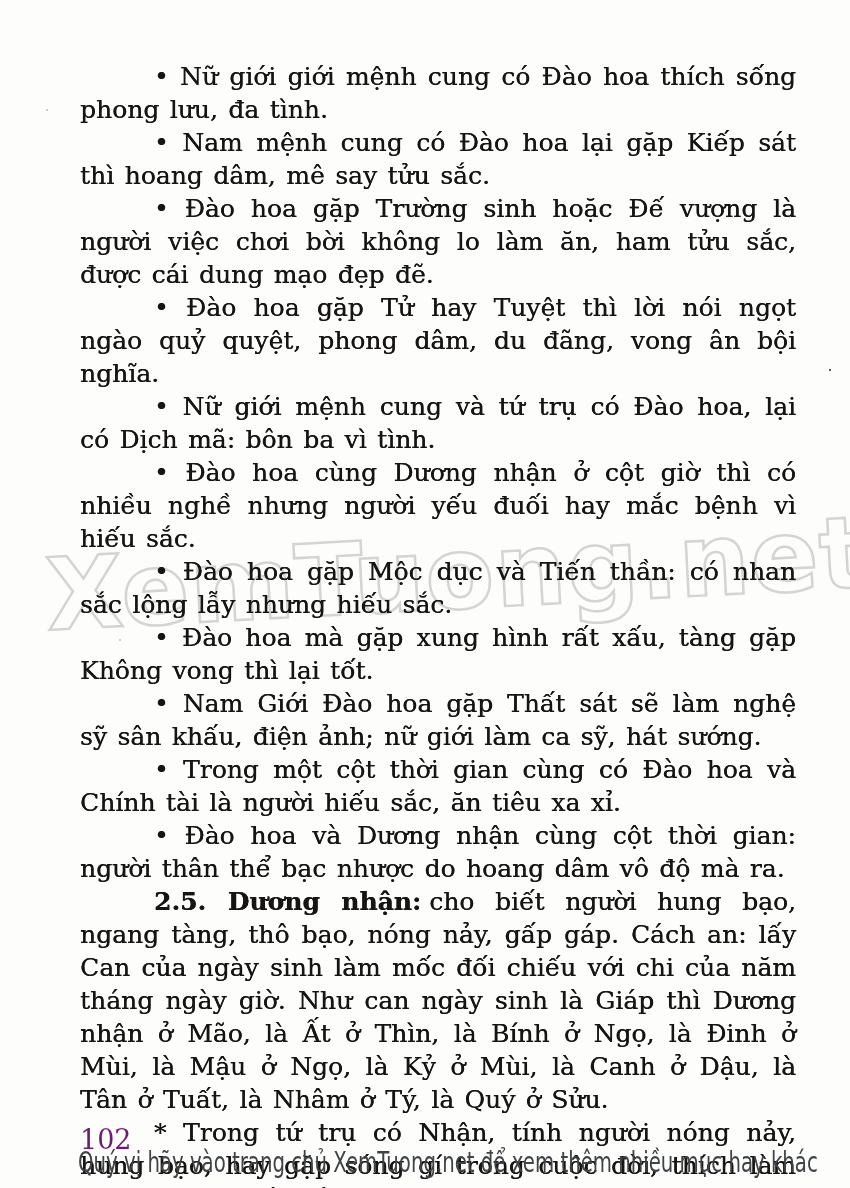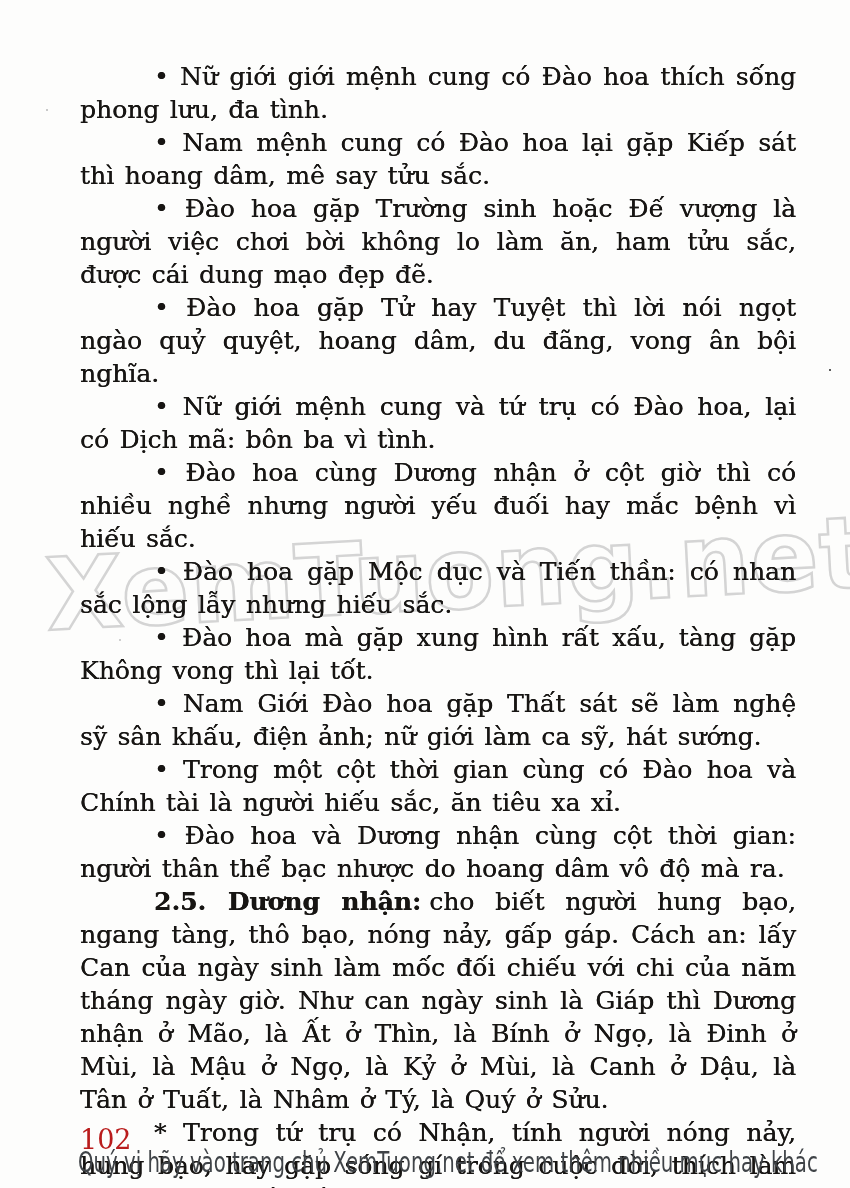--- a/index.html
+++ b/index.html
@@ -51,21 +51,21 @@
   .body-text p{margin:0;text-indent:74px;}
   .section-label{
     font-weight:bold;
     padding-right:8px;
   }
   .page-number{
     position:absolute;
     left:80px;top:1124px;
     z-index:2;
     font-size:27px;
-    color:#b91c1c;
+    color:#701a75;
     font-family:"DejaVu Serif", serif;
   }
   .footer{
     position:absolute;
     left:78px;top:1145px;
     z-index:3;
     font-family:"DejaVu Sans", sans-serif;
     font-size:29px;
     line-height:34px;
     color:#3f4347;
@@ -79,21 +79,21 @@
 <body>
 
 <div class="page">
 
   <div class="watermark">XemTuong.net</div>
 
   <div class="body-text">
     <p>• Nữ giới  giới mệnh cung có Đào hoa thích sống phong lưu, đa tình.</p>
     <p>• Nam mệnh cung có Đào hoa lại gặp Kiếp sát thì hoang dâm, mê say tửu sắc.</p>
     <p>• Đào hoa gặp Trường sinh hoặc Đế vượng là người việc chơi bời không lo làm ăn, ham tửu sắc, được cái dung mạo đẹp đẽ.</p>
-    <p>• Đào hoa gặp Tử hay Tuyệt thì lời nói ngọt ngào quỷ quyệt, hoang dâm, du đãng, vong ân bội nghĩa.</p>
+    <p>• Đào hoa gặp Tử hay Tuyệt thì lời nói ngọt ngào quỷ quyệt, phong dâm, du đãng, vong ân bội nghĩa.</p>
     <p>• Nữ giới mệnh cung và tứ trụ có Đào hoa, lại có Dịch mã: bôn ba vì tình.</p>
     <p>• Đào hoa cùng Dương nhận ở cột giờ thì có nhiều nghề nhưng người yếu đuối hay mắc bệnh vì hiếu sắc.</p>
     <p>• Đào hoa gặp Mộc dục và Tiến thần: có nhan sắc lộng lẫy nhưng hiếu sắc.</p>
     <p>• Đào hoa mà gặp xung hình rất xấu, tàng gặp Không vong thì lại tốt.</p>
     <p>• Nam Giới Đào hoa gặp Thất sát sẽ làm nghệ sỹ sân khấu, điện ảnh; nữ giới làm ca sỹ, hát sướng.</p>
     <p>• Trong một cột thời gian cùng có Đào hoa và Chính tài là người hiếu sắc, ăn tiêu xa xỉ.</p>
     <p>• Đào hoa và Dương nhận cùng cột thời gian: người thân thể bạc nhược do hoang dâm vô độ mà ra.</p>
     <p><span class="section-label">2.5. Dương nhận:</span><span>cho biết người hung bạo, ngang tàng, thô bạo, nóng nảy, gấp gáp. Cách an: lấy Can của ngày sinh làm mốc đối chiếu với chi của năm tháng ngày giờ. Như can ngày sinh là Giáp thì Dương nhận ở Mão, là Ất ở Thìn, là Bính ở Ngọ, là Đinh ở Mùi, là Mậu ở Ngọ, là Kỷ ở Mùi, là Canh ở Dậu, là Tân ở Tuất, là Nhâm ở Tý, là Quý ở Sửu.</span></p>
     <p>* Trong tứ trụ có Nhận, tính người nóng nảy, hung bạo, hay gặp sóng gí trong cuộc đời, thích làm nhưng việc khác đời.</p>
   </div>

